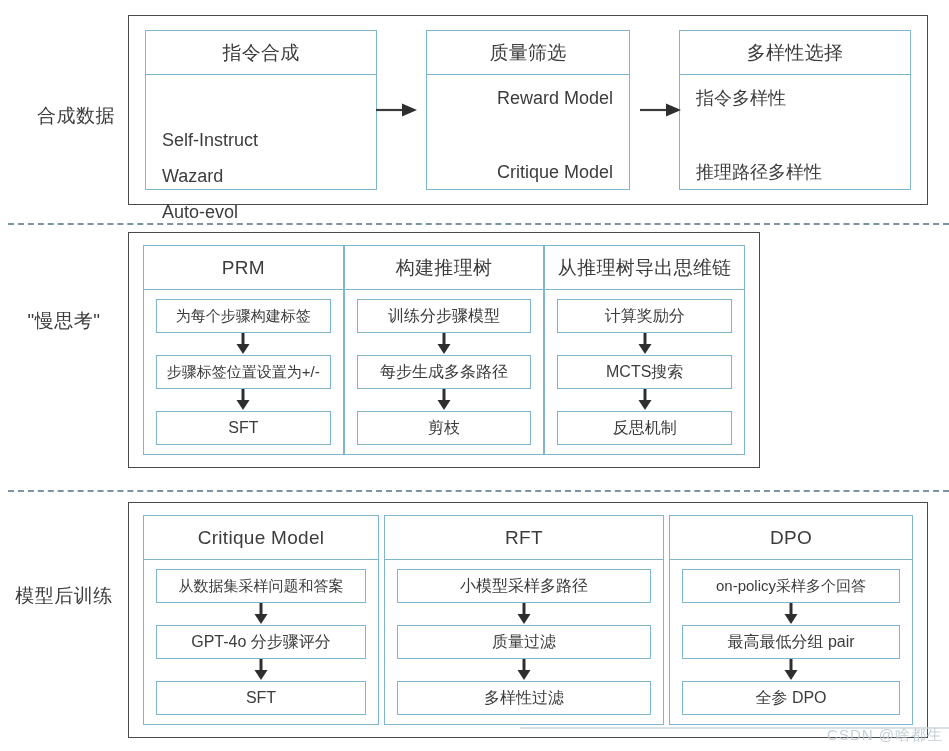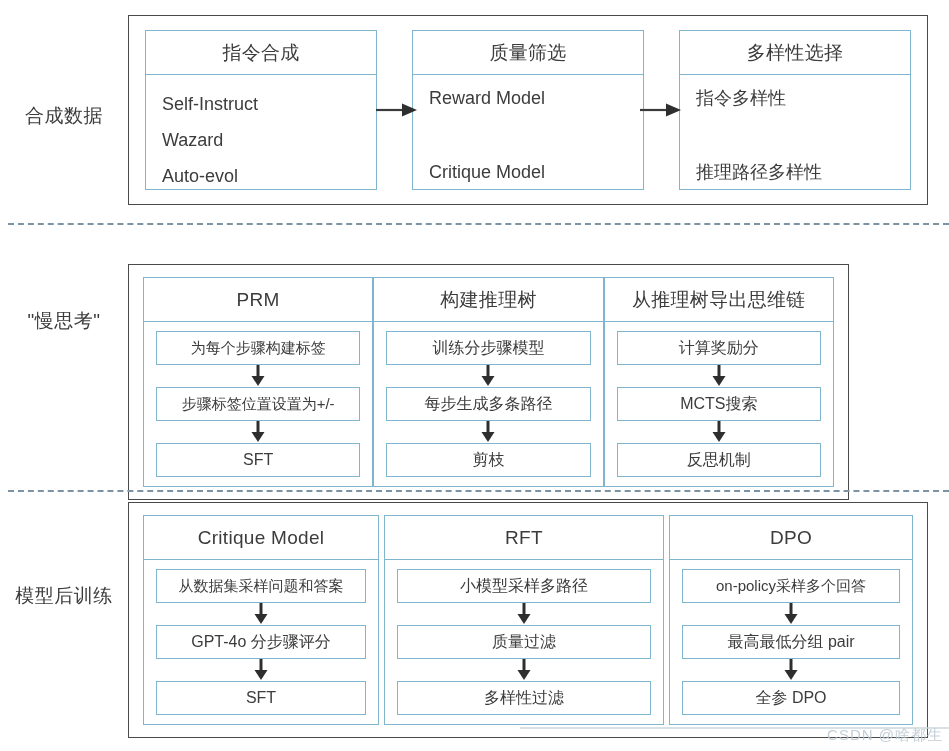--- a/index.html
+++ b/index.html
@@ -157,35 +157,35 @@
     bottom: 22px;
     border-top: 2px solid #c8d4db;
     opacity: 0.7;
   }
 </style>
 </head>
 <body>
 
 <div id="canvas">
 
-  <div class="row-label" style="top:105px;">合成数据</div>
+  <div class="row-label" style="top:105px;margin-left:12px;">合成数据</div>
 
   <div class="panel" style="left:128px; top:15px; width:800px; height:190px;">
     <div class="panel-inner" style="padding:14px 16px;">
 
-      <div class="card" style="width:232px;">
+      <div class="card" style="width:232px;gap:36px;">
         <div class="card-title">指令合成</div>
         <div class="card-body list-body">
           <div class="list-item">Self-Instruct</div>
           <div class="list-item">Wazard</div>
           <div class="list-item">Auto-evol</div>
         </div>
       </div>
 
-      <div class="card" style="width:232px;">
+      <div class="card" style="width:204px;text-align:right;">
         <div class="card-title">质量筛选</div>
         <div class="card-body list-body spaced">
           <div class="list-item">Reward Model</div>
           <div class="list-item">Critique Model</div>
         </div>
       </div>
 
       <div class="card" style="width:232px;">
         <div class="card-title">多样性选择</div>
         <div class="card-body list-body spaced">
@@ -206,21 +206,21 @@
     <svg width="42" height="20" viewBox="0 0 42 20">
       <line x1="0" y1="10" x2="28" y2="10" stroke="#3a3a3a" stroke-width="2.2"></line>
       <polygon points="26,3.5 41,10 26,16.5" fill="#2e2e2e"></polygon>
     </svg>
   </div>
 
   <div class="divider" style="top:223px;"></div>
 
   <div class="row-label" style="top:310px;">"慢思考"</div>
 
-  <div class="panel" style="left:128px; top:232px; width:721px; height:236px;margin-top:32px;">
+  <div class="panel" style="left:128px; top:232px; width:632px; height:236px;">
     <div class="panel-inner" style="padding:12px 14px;">
 
       <div class="card" style="width:236px;">
         <div class="card-title">PRM</div>
         <div class="card-body steps-body">
           <div class="step small">为每个步骤构建标签</div>
           <div class="arrow-v">
             <svg width="16" height="22" viewBox="0 0 16 22">
               <line x1="8" y1="0" x2="8" y2="13" stroke="#2e2e2e" stroke-width="3"></line>
               <polygon points="1.5,11 14.5,11 8,21" fill="#2e2e2e"></polygon>

